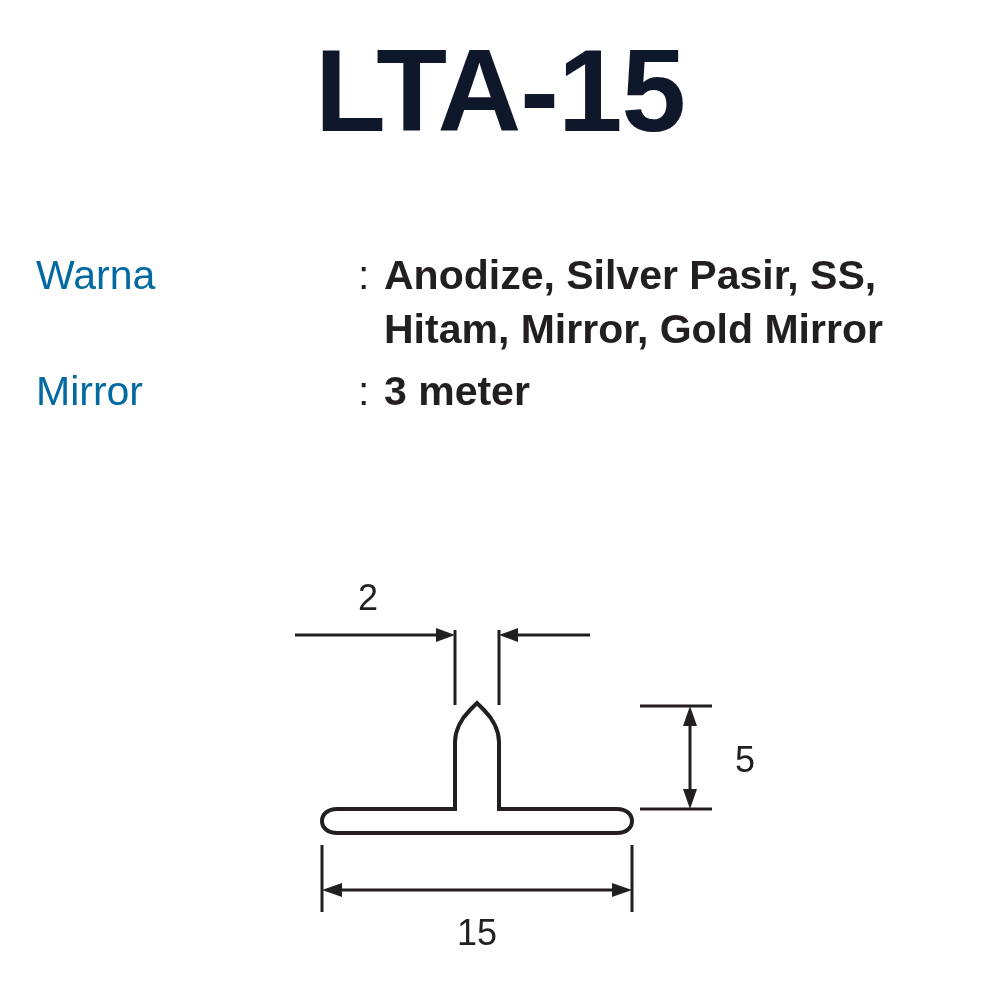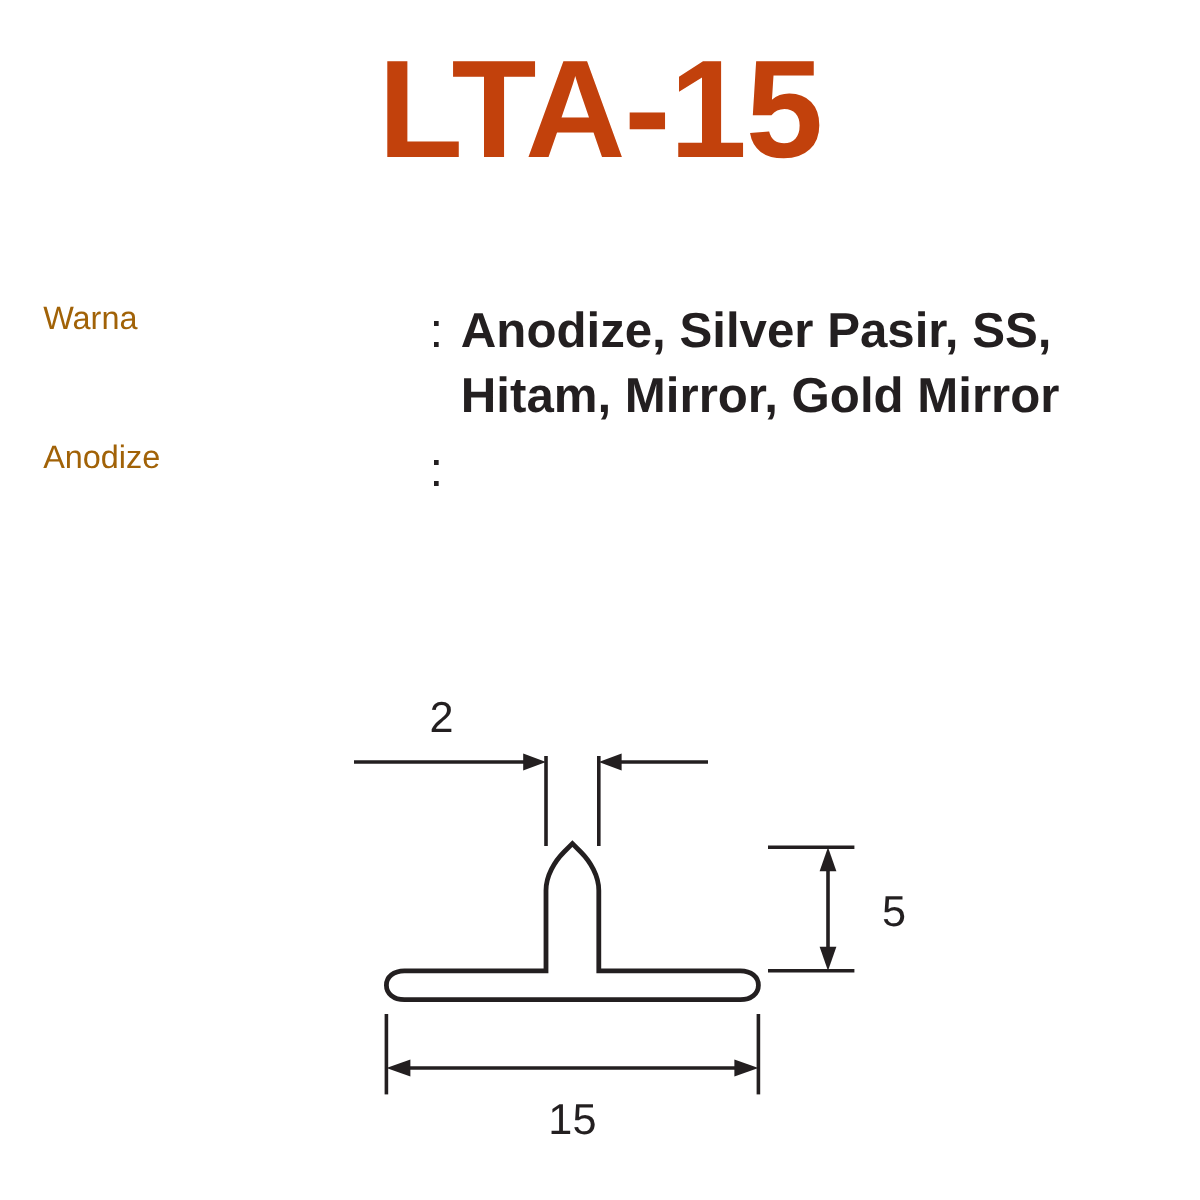--- a/index.html
+++ b/index.html
@@ -24,43 +24,43 @@
   
   .title {
     position: absolute;
     top: 28px;
     left: 0;
     width: 1000px;
     text-align: center;
     font-size: 116px;
     font-weight: 700;
     letter-spacing: -1px;
-    color: #c2410c;
+    color: #0f172a;
     line-height: 1.1;
     user-select: none;
   }
 
   
   .specs {
     position: absolute;
     top: 248px;
     left: 36px;
     width: 940px;
   }
   .spec-row {
     display: flex;
     align-items: flex-start;
     margin-bottom: 8px;
   }
   .spec-label {
     width: 322px;
     flex: 0 0 322px;
-    font-size: 27px;
+    font-size: 41px;
     font-weight: 400;
-    color: #a16207;
+    color: #0369a1;
     line-height: 1.32;
   }
   .spec-value {
     flex: 1;
     font-size: 41px;
     font-weight: 700;
     color: #231f20;
     line-height: 1.32;
     white-space: pre-line;
   }
@@ -98,22 +98,23 @@
   <div class="specs">
 
     <div class="spec-row">
       <div class="spec-label">Warna</div>
       <div class="spec-colon">:</div>
       <div class="spec-value">Anodize, Silver Pasir, SS,
 Hitam, Mirror, Gold Mirror</div>
     </div>
 
     <div class="spec-row">
-      <div class="spec-label">Anodize</div>
+      <div class="spec-label">Mirror</div>
       <div class="spec-colon">:</div>
+      <div class="spec-value">3 meter</div>
     </div>
 
   </div>
 
   <div class="drawing">
     <svg width="1000" height="420" viewBox="0 0 1000 420" xmlns="http://www.w3.org/2000/svg">
 
       <g fill="none" stroke="#231f20" stroke-width="4">
         <path d="M 337 249
                  L 455 249

